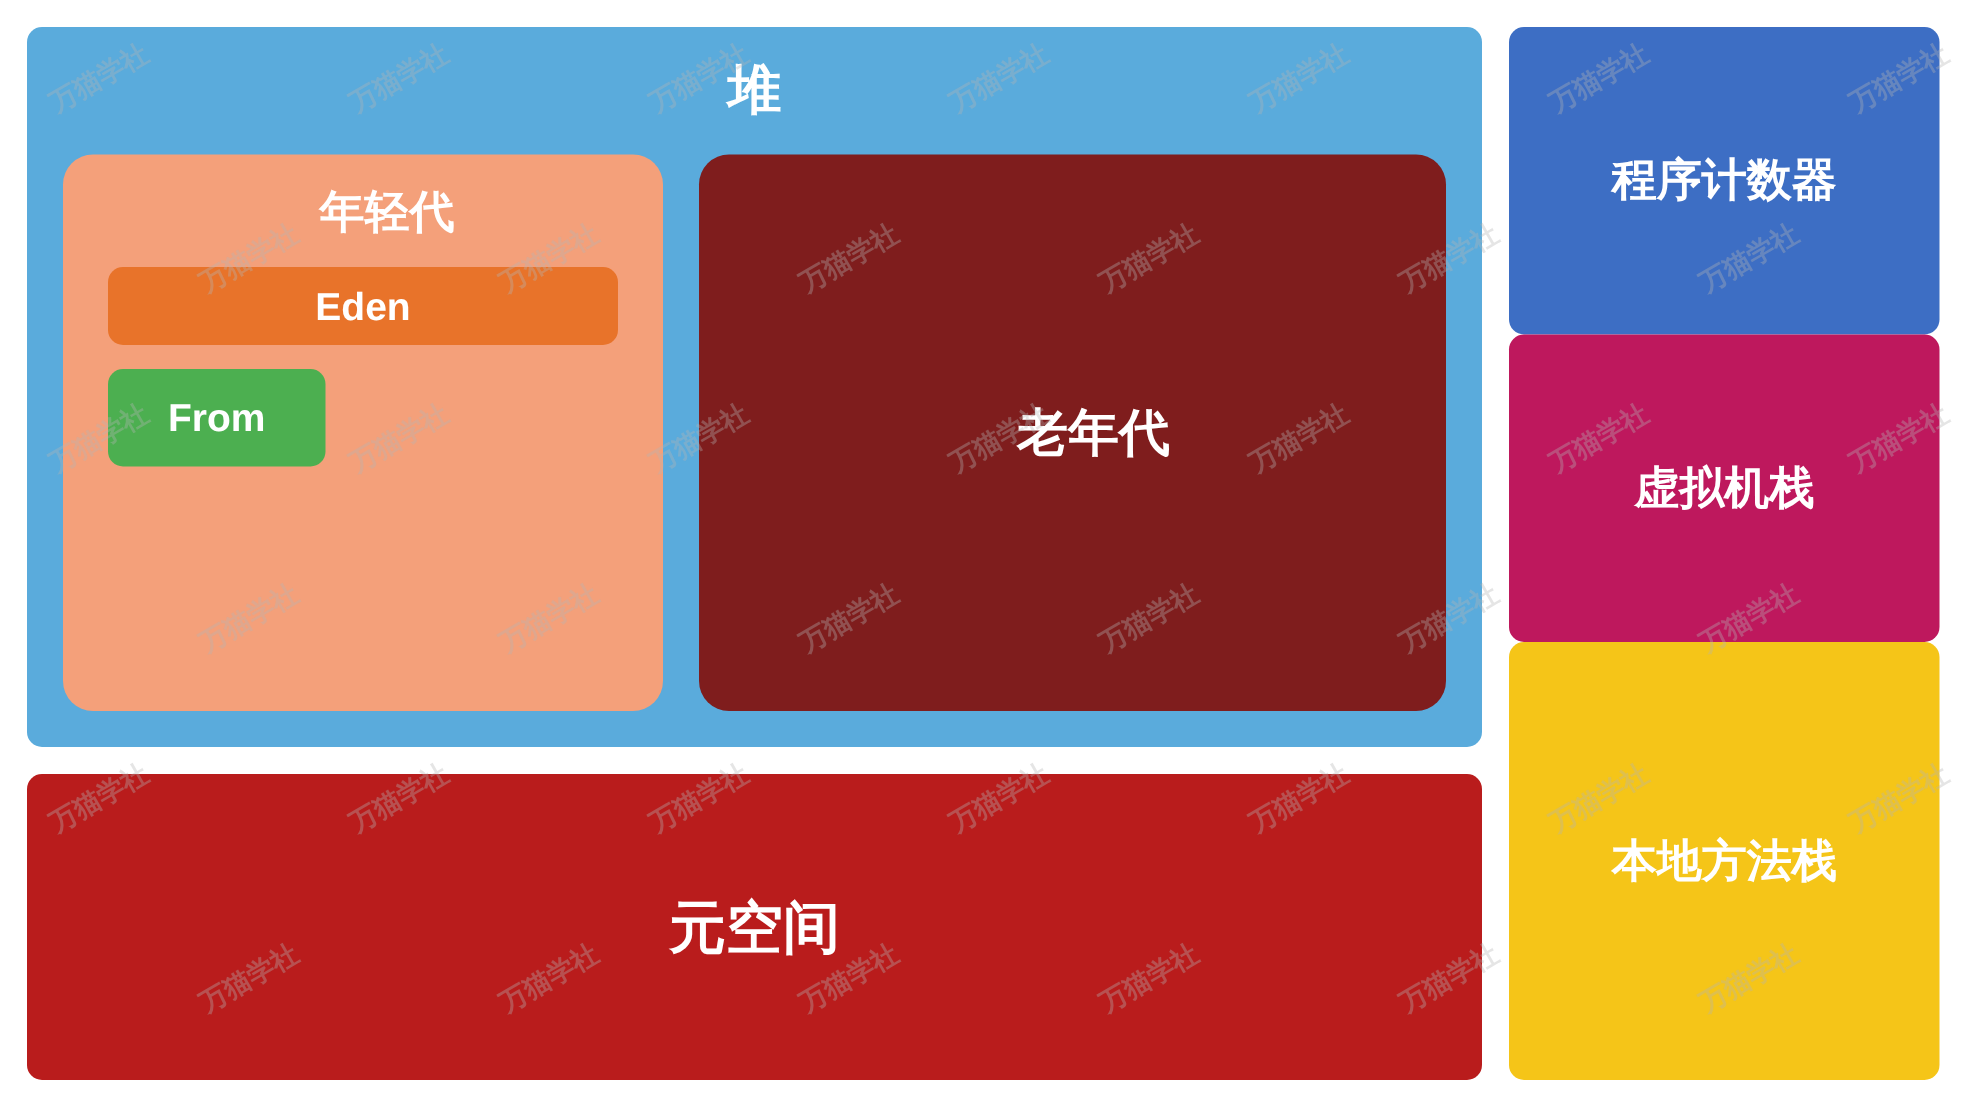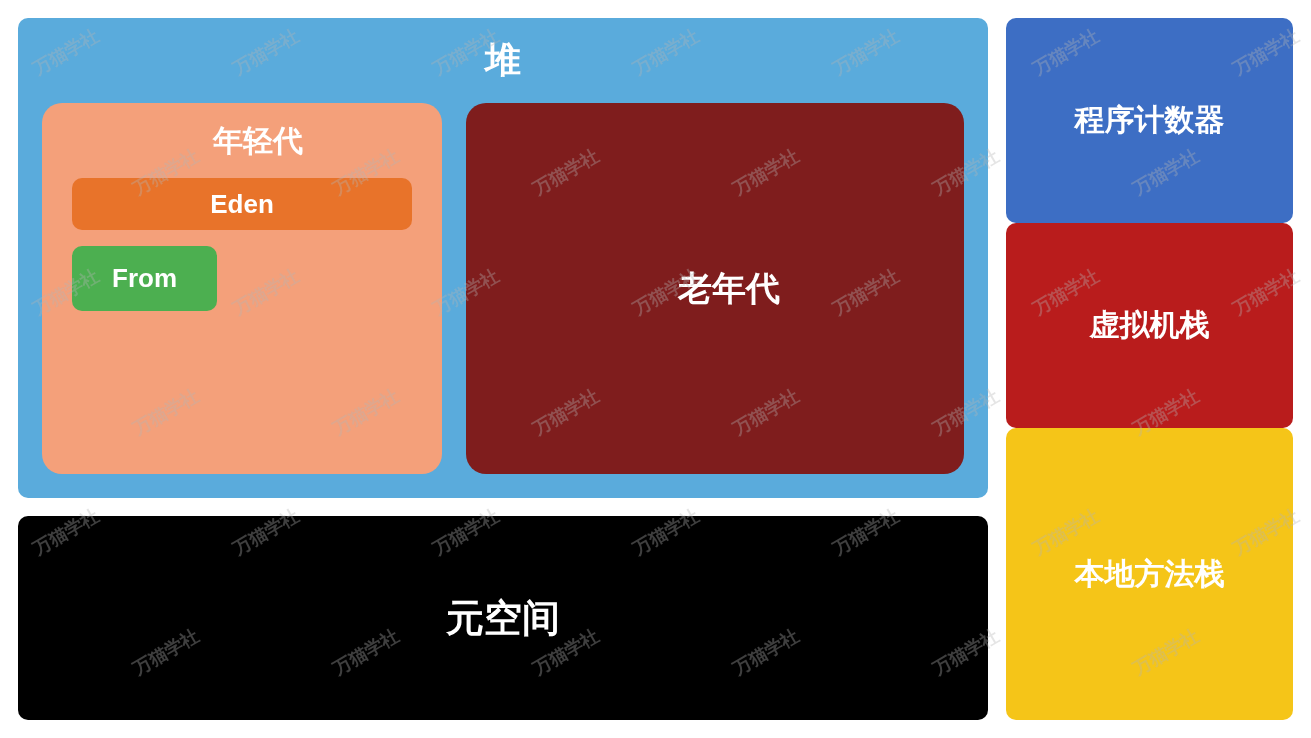--- a/index.html
+++ b/index.html
@@ -131,21 +131,21 @@
 
     .old-gen-title {
       color: #ffffff;
       font-size: 34px;
       font-weight: bold;
       text-align: center;
     }
 
     
     .metaspace-box {
-      background: #000000;
+      background: #b91c1c;
       border-radius: 10px;
       flex: 1;
       display: flex;
       align-items: center;
       justify-content: center;
     }
 
     .metaspace-title {
       color: #ffffff;
       font-size: 38px;
@@ -169,21 +169,21 @@
     }
 
     .program-counter-title {
       color: #ffffff;
       font-size: 30px;
       font-weight: bold;
       text-align: center;
     }
 
     .vm-stack-box {
-      background: #b91c1c;
+      background: #be185d;
       border-radius: 10px;
       flex: 0 0 205px;
       display: flex;
       align-items: center;
       justify-content: center;
     }
 
     .vm-stack-title {
       color: #ffffff;
       font-size: 30px;

